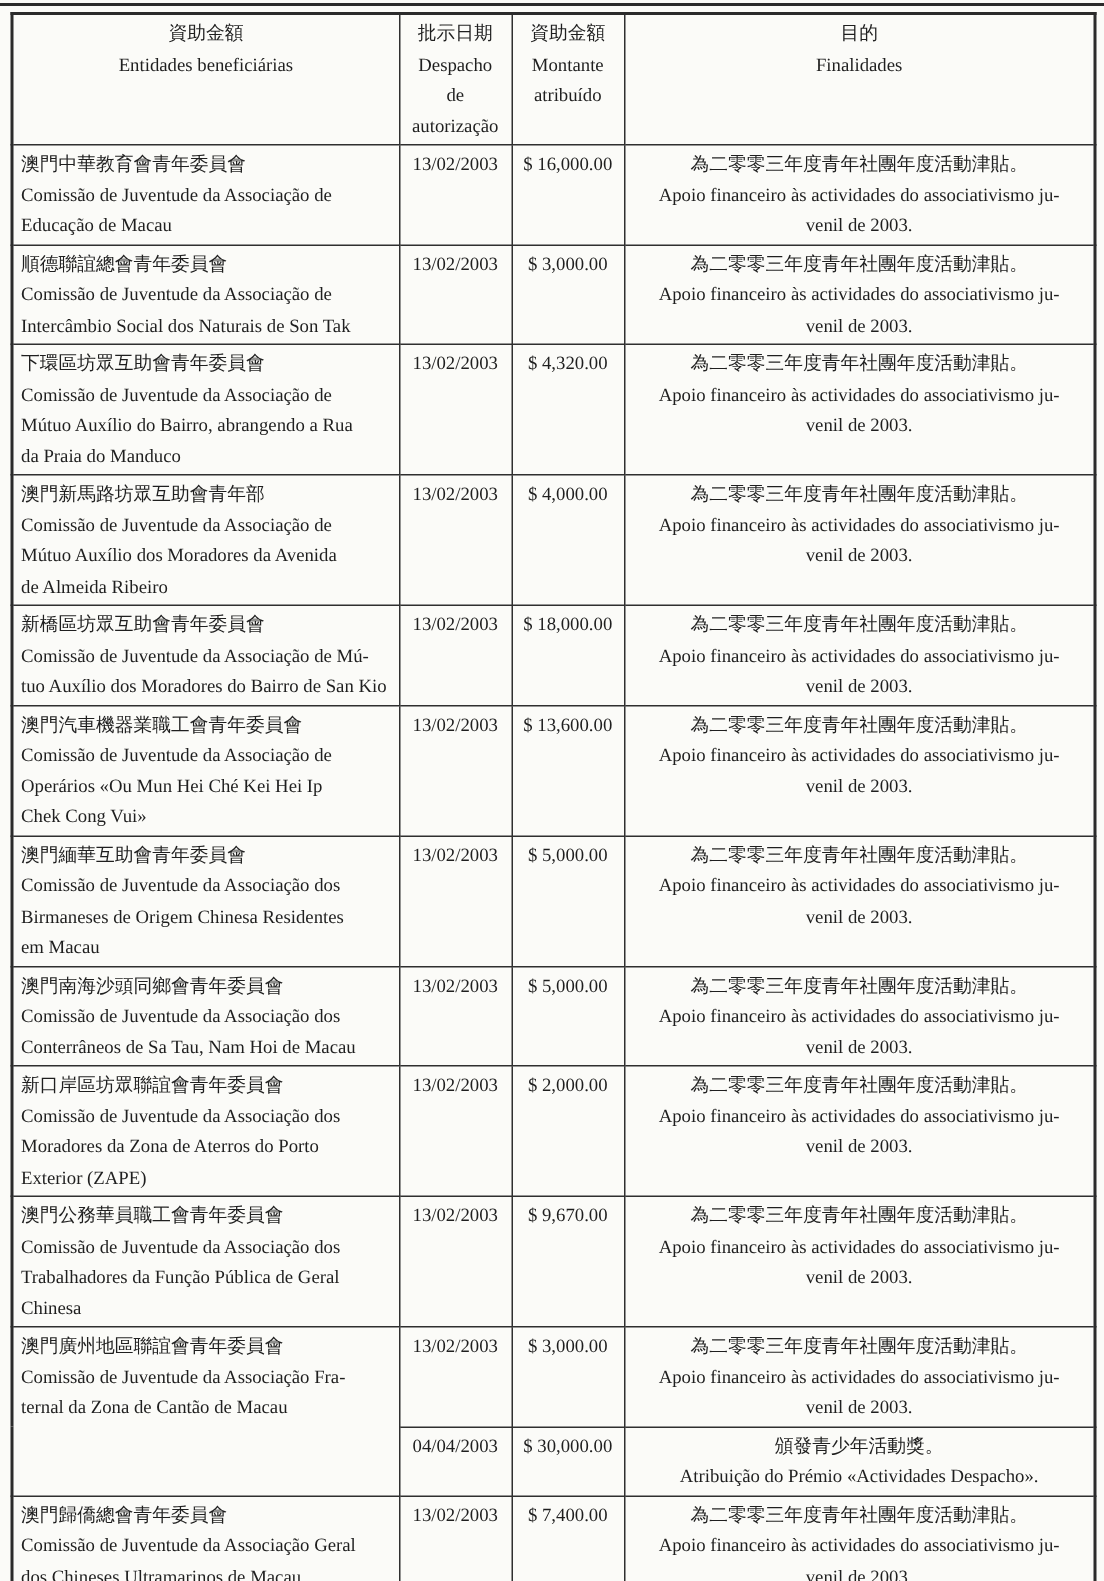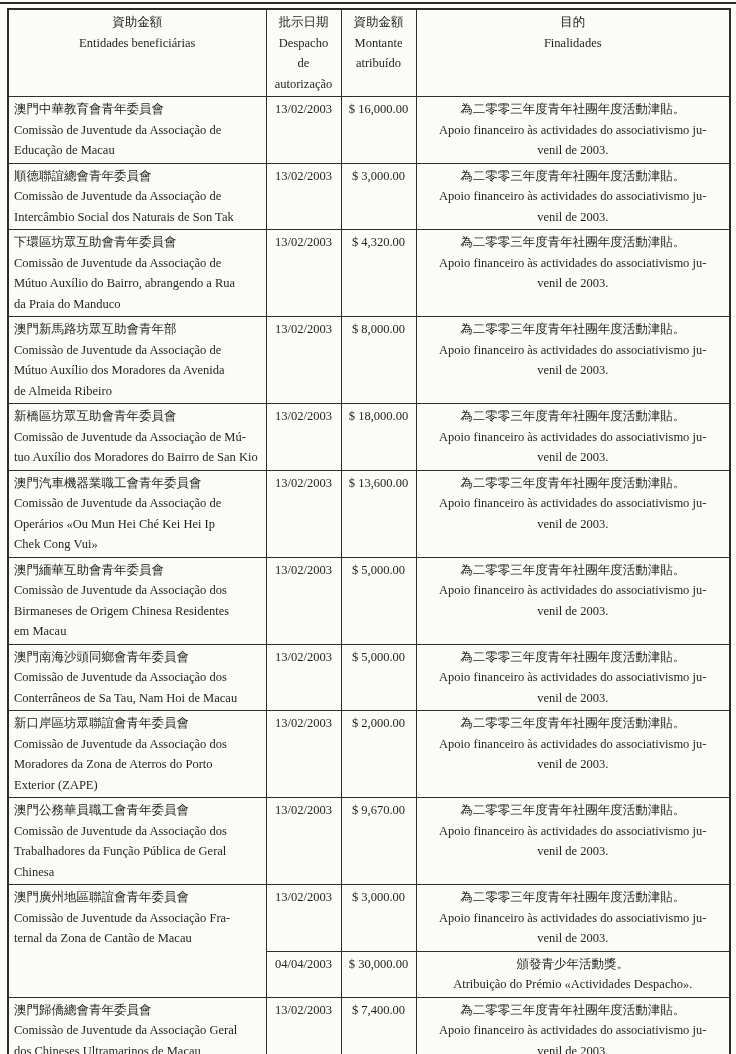--- a/index.html
+++ b/index.html
@@ -111,21 +111,21 @@
 Apoio financeiro às actividades do associativismo ju-
 venil de 2003.</td>
     </tr>
 
     <tr>
       <td class="entity">澳門新馬路坊眾互助會青年部
 Comissão de Juventude da Associação de
 Mútuo Auxílio dos Moradores da Avenida
 de Almeida Ribeiro</td>
       <td class="date">13/02/2003</td>
-      <td class="amount">$ 8,000.00</td>
+      <td class="amount">$ 4,000.00</td>
       <td class="purpose">為二零零三年度青年社團年度活動津貼。
 Apoio financeiro às actividades do associativismo ju-
 venil de 2003.</td>
     </tr>
 
     <tr>
       <td class="entity">新橋區坊眾互助會青年委員會
 Comissão de Juventude da Associação de Mú-
 tuo Auxílio dos Moradores do Bairro de San Kio</td>
       <td class="date">13/02/2003</td>

